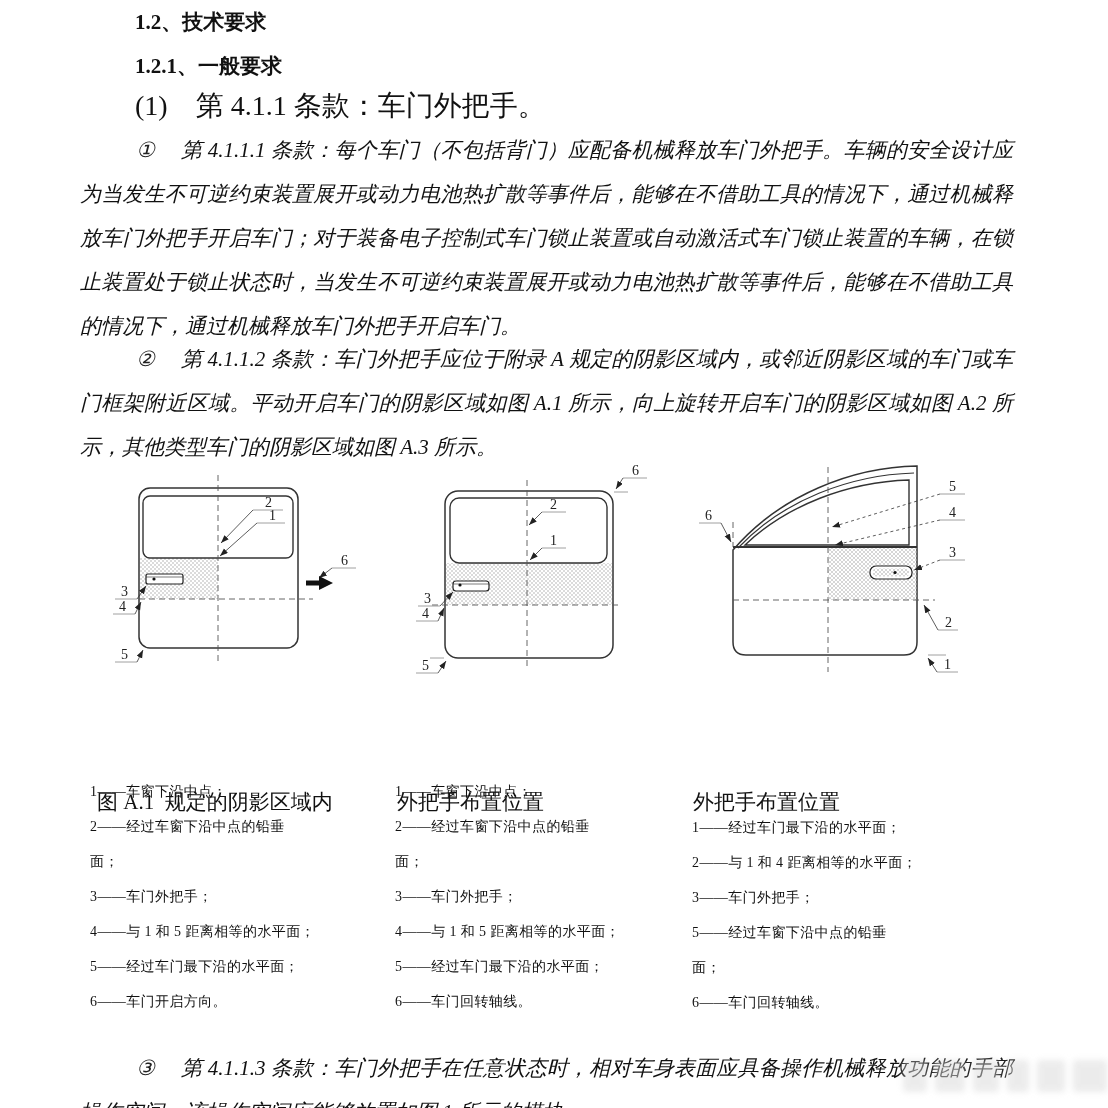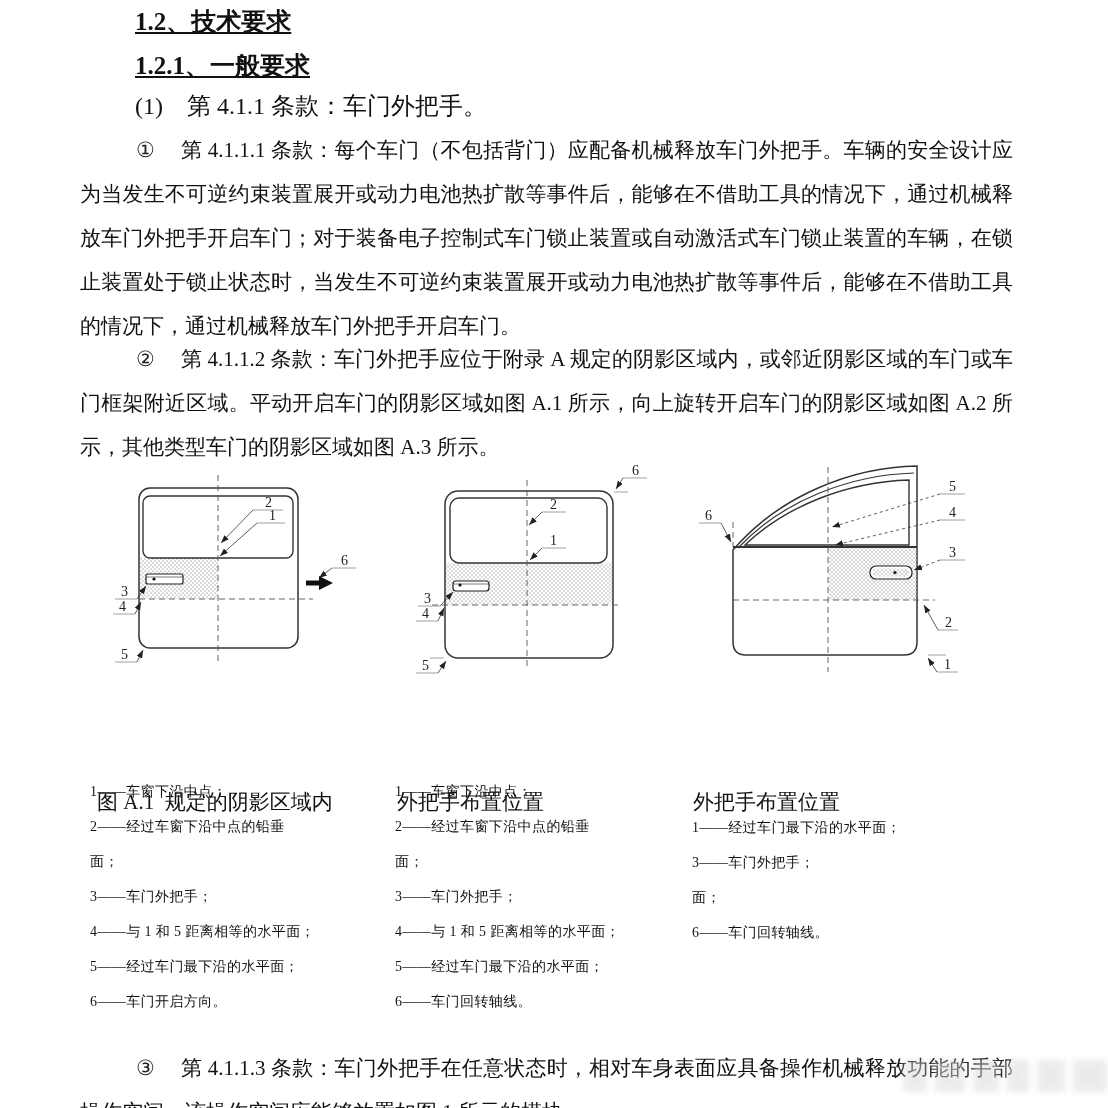--- a/index.html
+++ b/index.html
@@ -3,25 +3,25 @@
 <meta charset="utf-8">
 <style>
   html,body{margin:0;padding:0;}
   body{
     width:1108px;height:1108px;
     background:#ffffff;color:#111;
     font-family:"Liberation Serif","DejaVu Serif",serif;
     position:relative;overflow:hidden;
   }
   .abs{position:absolute;}
-  .h{font-size:25px;font-weight:700;line-height:28px;text-decoration:underline;}
-  .item{font-size:24px;line-height:28px;}
+  .h{font-size:21px;font-weight:700;line-height:28px;}
+  .item{font-size:28px;line-height:28px;}
   .para{font-size:21px;line-height:44px;text-align:justify;width:933px;left:80px;}
   .para .marker{margin-right:26px;color:#222;}
-  .indent{text-indent:56px;}
+  .indent{text-indent:56px;font-style:italic;}
   .caption{font-size:21px;line-height:43px;white-space:pre;}
   .legend{font-size:14px;line-height:35px;letter-spacing:0.4px;}
   .fig{position:absolute;}
   
   .door{fill:#ffffff;stroke:#333;stroke-width:1.5;}
   .win{fill:#ffffff;stroke:#333;stroke-width:1.4;}
   .part{fill:#ffffff;stroke:#222;stroke-width:1.2;}
   .dash{fill:none;stroke:#555;stroke-width:0.9;stroke-dasharray:6 4;}
   .ld{fill:none;stroke:#333;stroke-width:0.8;}
   .ldd{fill:none;stroke:#333;stroke-width:0.8;stroke-dasharray:3 3;}
@@ -188,21 +188,23 @@
     <div>1——车窗下沿中点；</div>
     <div>2——经过车窗下沿中点的铅垂</div>
     <div>面；</div>
     <div>3——车门外把手；</div>
     <div>4——与 1 和 5 距离相等的水平面；</div>
     <div>5——经过车门最下沿的水平面；</div>
     <div>6——车门回转轴线。</div>
   </div>
   <div class="abs legend" style="left:692px;top:810px;width:320px">
     <div>1——经过车门最下沿的水平面；</div>
+    <div>2——与 1 和 4 距离相等的水平面；</div>
     <div>3——车门外把手；</div>
+    <div>5——经过车窗下沿中点的铅垂</div>
     <div>面；</div>
     <div>6——车门回转轴线。</div>
   </div>
 
   <div class="abs para indent" style="top:1046px"><span class="marker">③</span><span>第 4.1.1.3 条款：车门外把手在任意状态时，相对车身表面应具备操作机械释放功能的手部操作空间，该操作空间应能够放置如图 1 所示的模块。</span></div>
 
   <div class="wm">
     <span class="wb" style="width:24px"></span>
     <span class="wb" style="width:30px"></span>
     <span class="wb" style="width:26px"></span>

